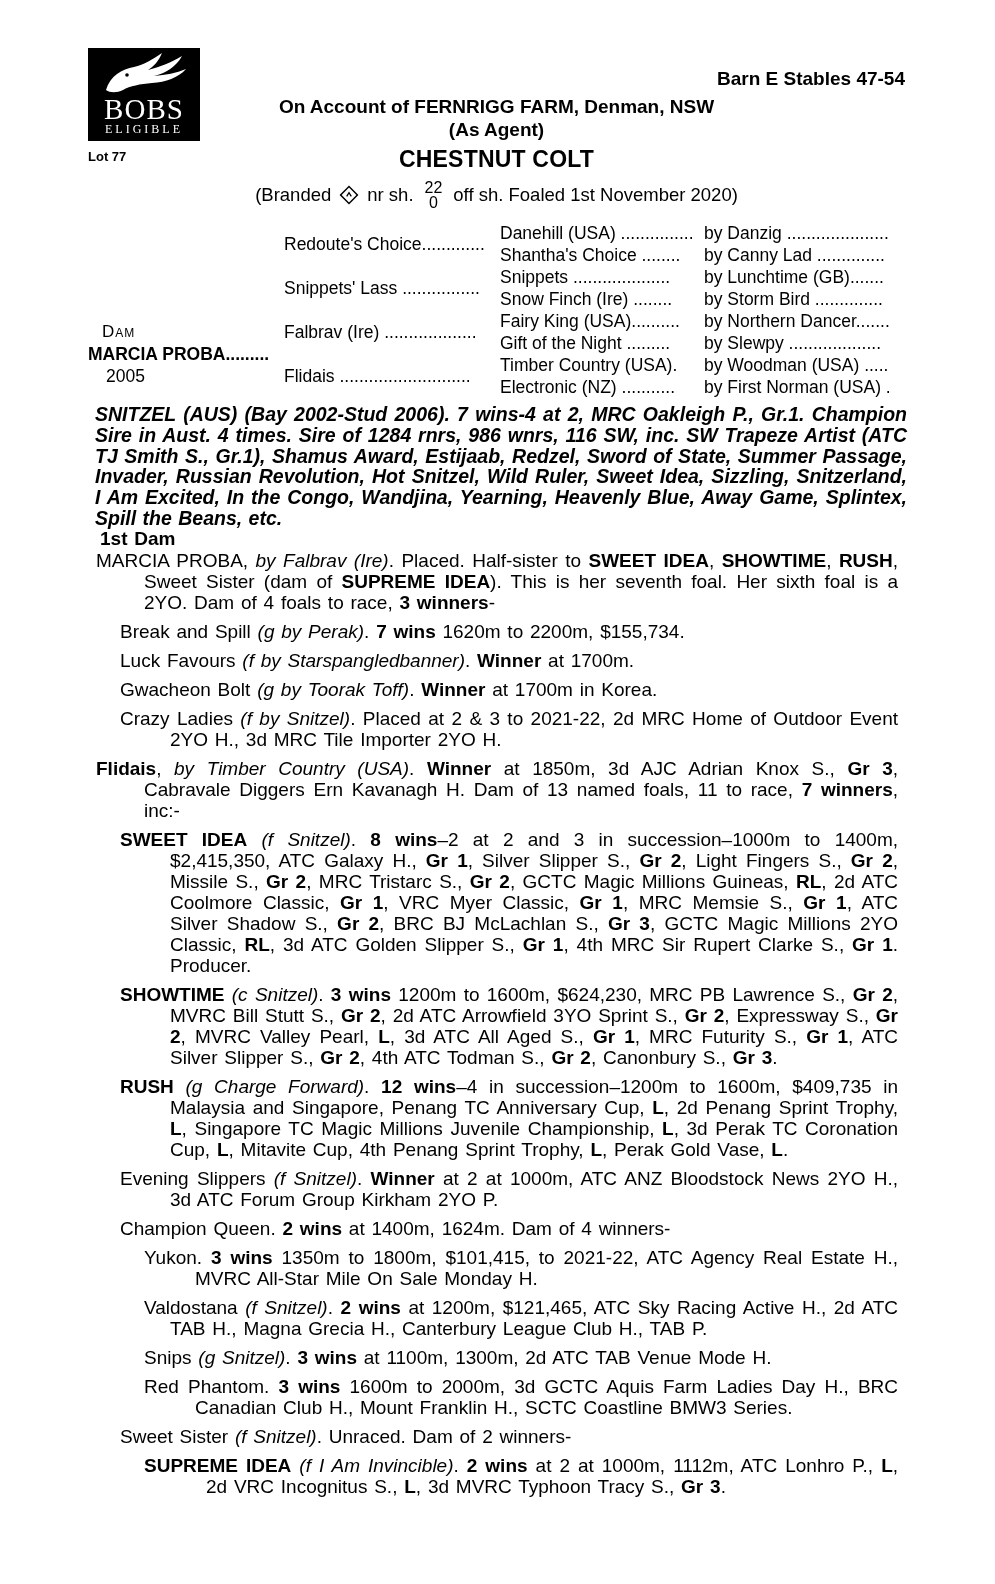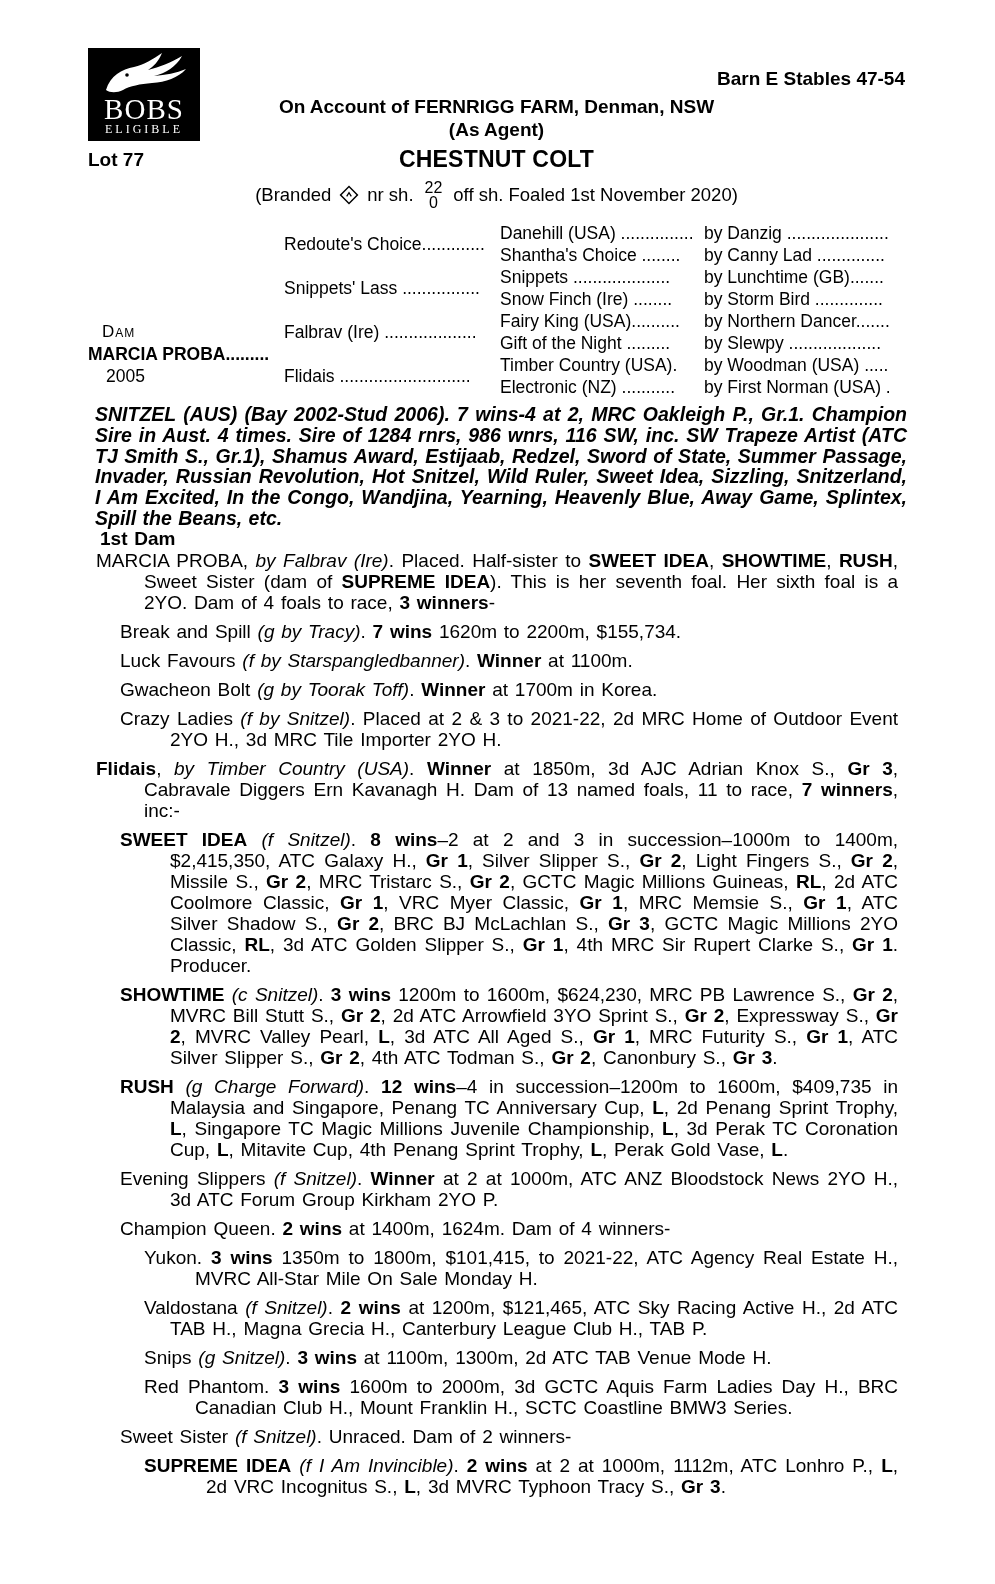--- a/index.html
+++ b/index.html
@@ -10,21 +10,21 @@
   .logo{position:absolute;left:88px;top:48px;width:112px;height:93px;background:#000;
         display:flex;flex-direction:column;align-items:center;justify-content:flex-end;
         padding-bottom:5px;box-sizing:border-box;}
   .logo-horse{position:absolute;top:2px;left:8px;width:96px;height:44px;}
   .logo-bobs{font-family:"Liberation Serif", serif;color:#fff;font-size:29px;line-height:26px;letter-spacing:1px;}
   .logo-elig{font-family:"Liberation Serif", serif;color:#fff;font-size:12px;letter-spacing:3px;line-height:14px;}
   .hdr-center{position:absolute;left:88px;right:90px;text-align:center;font-weight:bold;}
   .barn{position:absolute;right:90px;top:68px;font-weight:bold;font-size:19px;}
   .account{top:96px;font-size:19px;}
   .agent{top:119px;font-size:19px;}
-  .lot{position:absolute;left:88px;top:149px;font-weight:bold;font-size:19px;}
+  .lot{position:absolute;left:88px;top:149px;font-weight:bold;font-size:13px;}
   .colt-title{top:146px;font-size:23px;letter-spacing:.2px;}
   .branded{position:absolute;left:88px;right:90px;top:175px;height:40px;
            display:flex;align-items:center;justify-content:center;font-size:18.5px;gap:7px;}
   .brand-frac{display:inline-flex;flex-direction:column;align-items:center;font-size:16px;line-height:15px;padding:0 4px;}
 
   
   .pedigree{position:absolute;left:88px;top:222px;width:818px;display:grid;
             grid-template-columns:196px 216px 204px 1fr;grid-auto-rows:22px;
             font-size:17.5px;line-height:22px;}
   .pedigree .cell{white-space:nowrap;overflow:hidden;}
@@ -116,22 +116,22 @@
     <div class="cell" style="grid-column:4;grid-row:7;">by Woodman (USA) .....</div>
     <div class="cell" style="grid-column:3;grid-row:8;">Electronic (NZ) ...........</div>
     <div class="cell" style="grid-column:4;grid-row:8;">by First Norman (USA) .</div>
   </div>
 
   <div class="blurb"><span class="rbi">SNITZEL (AUS) (Bay 2002-Stud 2006). 7 wins-4 at 2, MRC Oakleigh P., Gr.1. Champion Sire in Aust. 4 times. Sire of 1284 rnrs, 986 wnrs, 116 SW, inc. SW Trapeze Artist (ATC TJ Smith S., Gr.1), Shamus Award, Estijaab, Redzel, Sword of State, Summer Passage, Invader, Russian Revolution, Hot Snitzel, Wild Ruler, Sweet Idea, Sizzling, Snitzerland, I Am Excited, In the Congo, Wandjina, Yearning, Heavenly Blue, Away Game, Splintex, Spill the Beans, etc.</span></div>
 
   <div class="dam">
       <h3>1st Dam</h3>
       <p class="l0 just"><span>MARCIA PROBA, </span><span class="ri">by Falbrav (Ire)</span><span>. Placed. Half-sister to </span><span class="rb">SWEET IDEA</span><span>, </span><span class="rb">SHOWTIME</span><span>, </span><span class="rb">RUSH</span><span>, Sweet Sister (dam of </span><span class="rb">SUPREME IDEA</span><span>). This is her seventh foal. Her sixth foal is a 2YO. Dam of 4 foals to race, </span><span class="rb">3 winners</span><span>-</span></p>
-      <p class="l1"><span>Break and Spill </span><span class="ri">(g by Tracy)</span><span>. </span><span class="rb">7 wins</span><span> 1620m to 2200m, $155,734.</span></p>
-      <p class="l1"><span>Luck Favours </span><span class="ri">(f by Starspangledbanner)</span><span>. </span><span class="rb">Winner</span><span> at 1100m.</span></p>
+      <p class="l1"><span>Break and Spill </span><span class="ri">(g by Perak)</span><span>. </span><span class="rb">7 wins</span><span> 1620m to 2200m, $155,734.</span></p>
+      <p class="l1"><span>Luck Favours </span><span class="ri">(f by Starspangledbanner)</span><span>. </span><span class="rb">Winner</span><span> at 1700m.</span></p>
       <p class="l1"><span>Gwacheon Bolt </span><span class="ri">(g by Toorak Toff)</span><span>. </span><span class="rb">Winner</span><span> at 1700m in Korea.</span></p>
       <p class="l1 just"><span>Crazy Ladies </span><span class="ri">(f by Snitzel)</span><span>. Placed at 2 &amp; 3 to 2021-22, 2d MRC Home of Outdoor Event 2YO H., 3d MRC Tile Importer 2YO H.</span></p>
       <p class="l0 just"><span class="rb">Flidais</span><span>, </span><span class="ri">by Timber Country (USA)</span><span>. </span><span class="rb">Winner</span><span> at 1850m, 3d AJC Adrian Knox S., </span><span class="rb">Gr 3</span><span>, Cabravale Diggers Ern Kavanagh H. Dam of 13 named foals, 11 to race, </span><span class="rb">7 winners</span><span>, inc:-</span></p>
       <p class="l1 just"><span class="rb">SWEET IDEA</span><span> </span><span class="ri">(f Snitzel)</span><span>. </span><span class="rb">8 wins</span><span>–2 at 2 and 3 in succession–1000m to 1400m, $2,415,350, ATC Galaxy H., </span><span class="rb">Gr 1</span><span>, Silver Slipper S., </span><span class="rb">Gr 2</span><span>, Light Fingers S., </span><span class="rb">Gr 2</span><span>, Missile S., </span><span class="rb">Gr 2</span><span>, MRC Tristarc S., </span><span class="rb">Gr 2</span><span>, GCTC Magic Millions Guineas, </span><span class="rb">RL</span><span>, 2d ATC Coolmore Classic, </span><span class="rb">Gr 1</span><span>, VRC Myer Classic, </span><span class="rb">Gr 1</span><span>, MRC Memsie S., </span><span class="rb">Gr 1</span><span>, ATC Silver Shadow S., </span><span class="rb">Gr 2</span><span>, BRC BJ McLachlan S., </span><span class="rb">Gr 3</span><span>, GCTC Magic Millions 2YO Classic, </span><span class="rb">RL</span><span>, 3d ATC Golden Slipper S., </span><span class="rb">Gr 1</span><span>, 4th MRC Sir Rupert Clarke S., </span><span class="rb">Gr 1</span><span>. Producer.</span></p>
       <p class="l1 just"><span class="rb">SHOWTIME</span><span> </span><span class="ri">(c Snitzel)</span><span>. </span><span class="rb">3 wins</span><span> 1200m to 1600m, $624,230, MRC PB Lawrence S., </span><span class="rb">Gr 2</span><span>, MVRC Bill Stutt S., </span><span class="rb">Gr 2</span><span>, 2d ATC Arrowfield 3YO Sprint S., </span><span class="rb">Gr 2</span><span>, Expressway S., </span><span class="rb">Gr 2</span><span>, MVRC Valley Pearl, </span><span class="rb">L</span><span>, 3d ATC All Aged S., </span><span class="rb">Gr 1</span><span>, MRC Futurity S., </span><span class="rb">Gr 1</span><span>, ATC Silver Slipper S., </span><span class="rb">Gr 2</span><span>, 4th ATC Todman S., </span><span class="rb">Gr 2</span><span>, Canonbury S., </span><span class="rb">Gr 3</span><span>.</span></p>
       <p class="l1 just"><span class="rb">RUSH</span><span> </span><span class="ri">(g Charge Forward)</span><span>. </span><span class="rb">12 wins</span><span>–4 in succession–1200m to 1600m, $409,735 in Malaysia and Singapore, Penang TC Anniversary Cup, </span><span class="rb">L</span><span>, 2d Penang Sprint Trophy, </span><span class="rb">L</span><span>, Singapore TC Magic Millions Juvenile Championship, </span><span class="rb">L</span><span>, 3d Perak TC Coronation Cup, </span><span class="rb">L</span><span>, Mitavite Cup, 4th Penang Sprint Trophy, </span><span class="rb">L</span><span>, Perak Gold Vase, </span><span class="rb">L</span><span>.</span></p>
       <p class="l1 just"><span>Evening Slippers </span><span class="ri">(f Snitzel)</span><span>. </span><span class="rb">Winner</span><span> at 2 at 1000m, ATC ANZ Bloodstock News 2YO H., 3d ATC Forum Group Kirkham 2YO P.</span></p>
       <p class="l1"><span>Champion Queen. </span><span class="rb">2 wins</span><span> at 1400m, 1624m. Dam of 4 winners-</span></p>
       <p class="l2 just"><span>Yukon. </span><span class="rb">3 wins</span><span> 1350m to 1800m, $101,415, to 2021-22, ATC Agency Real Estate H., MVRC All-Star Mile On Sale Monday H.</span></p>
       <p class="l2v just"><span>Valdostana </span><span class="ri">(f Snitzel)</span><span>. </span><span class="rb">2 wins</span><span> at 1200m, $121,465, ATC Sky Racing Active H., 2d ATC TAB H., Magna Grecia H., Canterbury League Club H., TAB P.</span></p>

